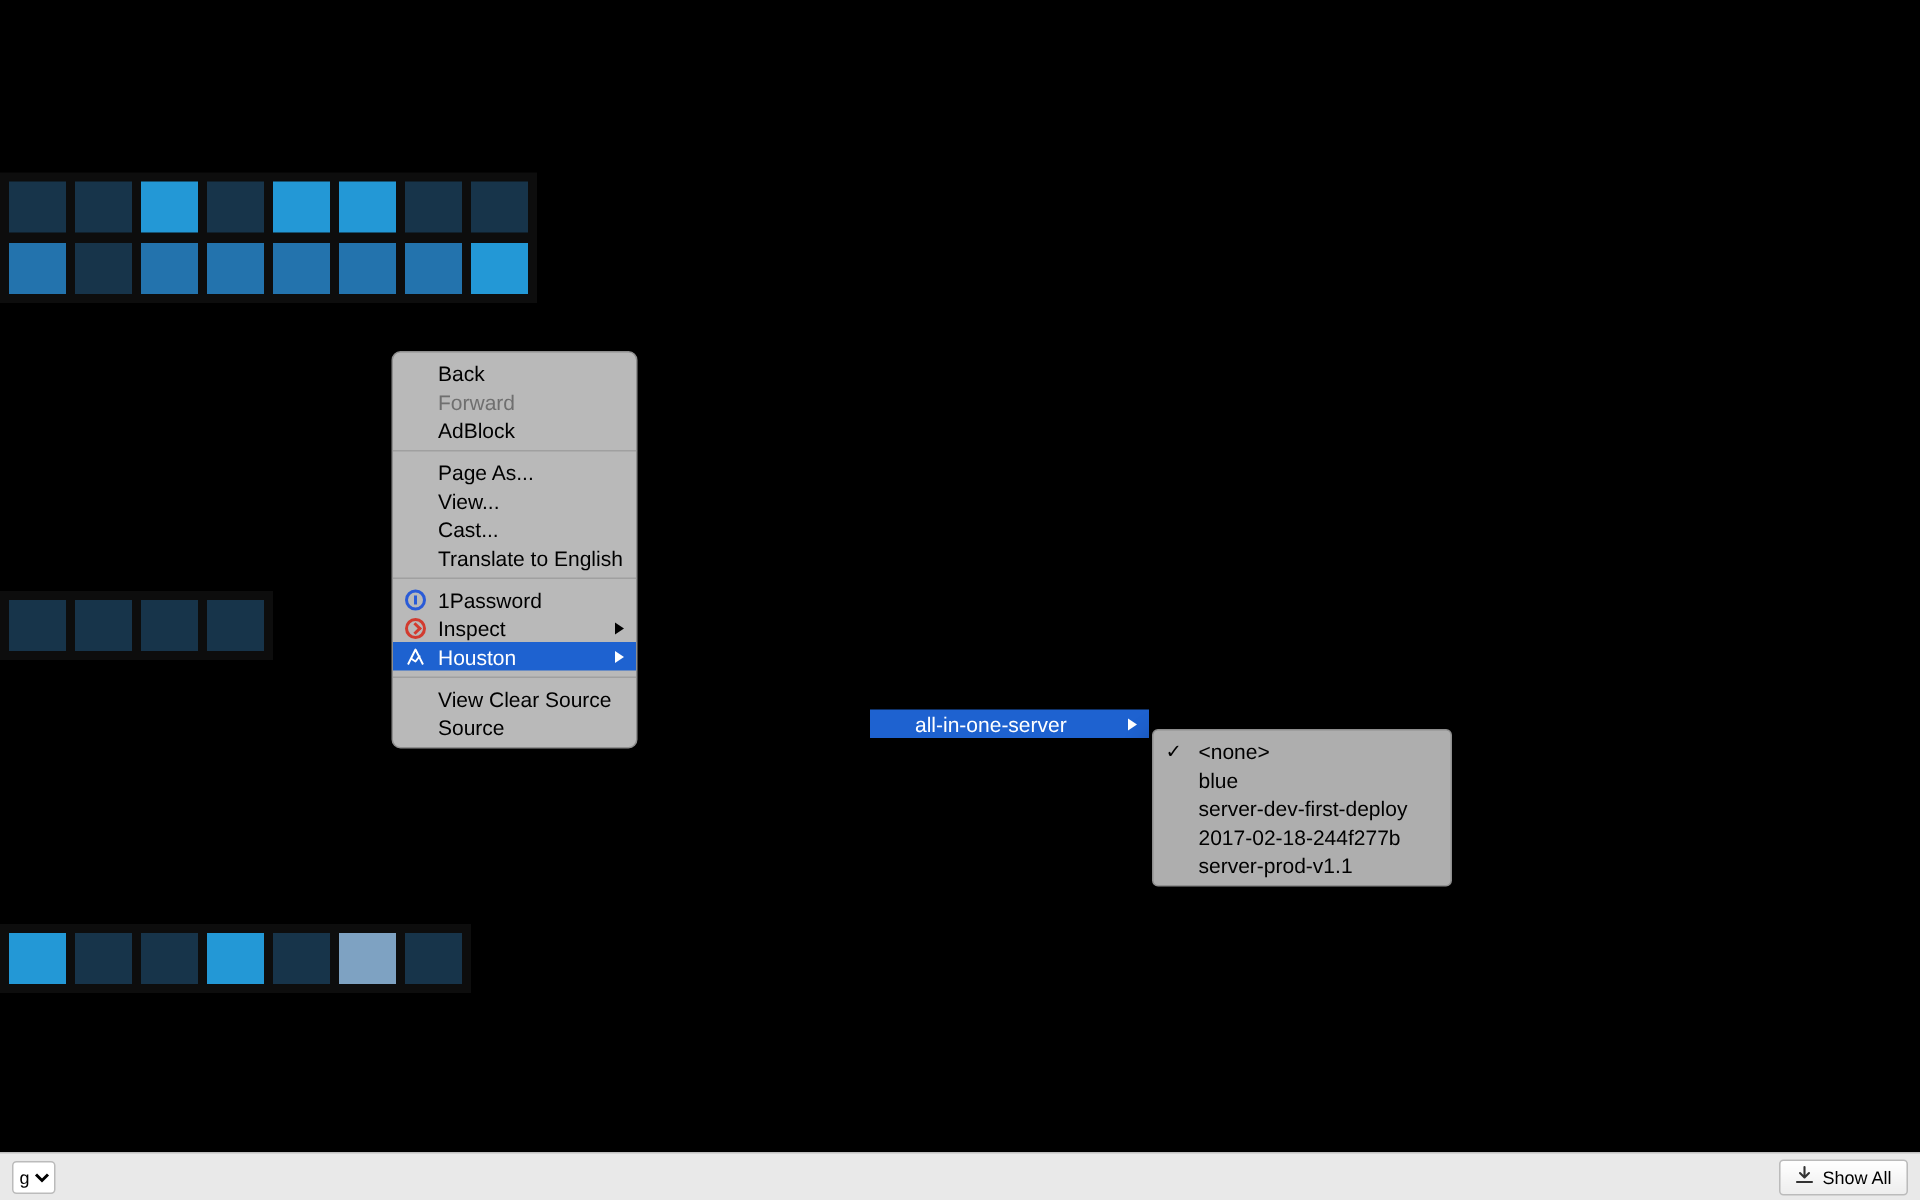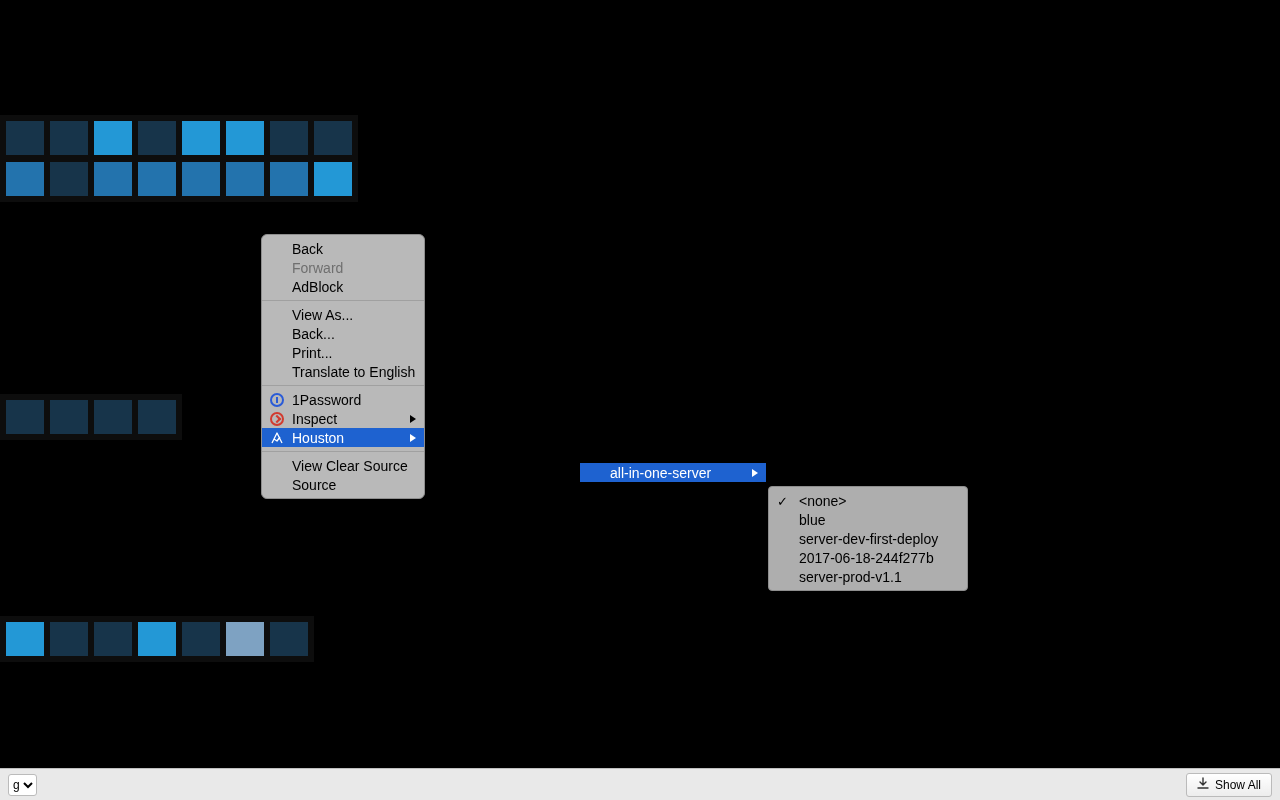--- a/index.html
+++ b/index.html
@@ -46,21 +46,21 @@
   .menu .check{position:absolute;left:8px;top:50%;transform:translateY(-50%);font-size:13px;}
   .menu .ico{position:absolute;left:8px;top:50%;transform:translateY(-50%);width:14px;height:14px;display:flex;align-items:center;justify-content:center;}
   .ico.onep{border:2px solid #2a5bd7;border-radius:50%;box-sizing:border-box;}
   .ico.onep::after{content:"";width:2px;height:6px;background:#2a5bd7;position:absolute;}
   .ico.adb{border:2px solid #d23b2f;border-radius:50%;box-sizing:border-box;}
   .ico.adb::after{content:"";width:4px;height:4px;border:2px solid #d23b2f;border-left:none;border-bottom:none;transform:rotate(45deg);position:absolute;}
   .ico.hou svg{width:14px;height:14px;}
 
   .menu.m-root{top:234px;left:232px;width:162px;margin-left:29px;}
   .menu.m-houston{top:436px;left:380px;width:198px;border-radius:4px;background:var(--menu-bg-light);}
-  .menu.m-testbed{top:463px;left:580px;width:186px;border-radius:0;padding:0;background:transparent;border:none;box-shadow:none;}
+  .menu.m-testbed{top:473px;left:580px;width:186px;border-radius:0;padding:0;background:transparent;border:none;box-shadow:none;}
   .menu.m-testbed .item{background:var(--highlight);color:var(--highlight-text);}
   .menu.m-versions{top:486px;left:768px;width:198px;background:#aeaeae;border-radius:4px;}
 
   
   .footer{position:absolute;left:0;right:0;bottom:0;height:32px;background:var(--footer-bg);border-top:1px solid var(--footer-border);display:flex;align-items:center;justify-content:space-between;padding:0 8px;box-sizing:border-box;}
   .footer select{height:22px;font-size:12px;border:1px solid #bbb;border-radius:3px;background:#fff;}
   .footer .showall{display:flex;align-items:center;gap:6px;height:22px;padding:0 10px;border:1px solid #bbb;border-radius:3px;background:linear-gradient(#fff,#ededed);font-size:12px;cursor:default;}
   .footer .showall svg{width:12px;height:12px;}
 </style>
 </head>
@@ -115,27 +115,27 @@
         <span>Back</span>
       </div>
       <div class="item disabled">
         <span>Forward</span>
       </div>
       <div class="item">
         <span>AdBlock</span>
       </div>
       <div class="sep"></div>
       <div class="item">
-        <span>View As...</span>
-      </div>
-      <div class="item">
-        <span>Back...</span>
-      </div>
-      <div class="item">
-        <span>Print...</span>
+        <span>Page As...</span>
+      </div>
+      <div class="item">
+        <span>View...</span>
+      </div>
+      <div class="item">
+        <span>Cast...</span>
       </div>
       <div class="item">
         <span>Translate to English</span>
       </div>
       <div class="sep"></div>
       <div class="item">
         <span class="ico onep"></span>
         <span>1Password</span>
       </div>
       <div class="item">
@@ -174,21 +174,21 @@
         <span class="check">✓</span>
         <span>&lt;none&gt;</span>
       </div>
       <div class="item">
         <span>blue</span>
       </div>
       <div class="item">
         <span>server-dev-first-deploy</span>
       </div>
       <div class="item">
-        <span>2017-06-18-244f277b</span>
+        <span>2017-02-18-244f277b</span>
       </div>
       <div class="item">
         <span>server-prod-v1.1</span>
       </div>
     </div>
 
   <div class="footer">
     <select>
       <option>g</option>
     </select>

